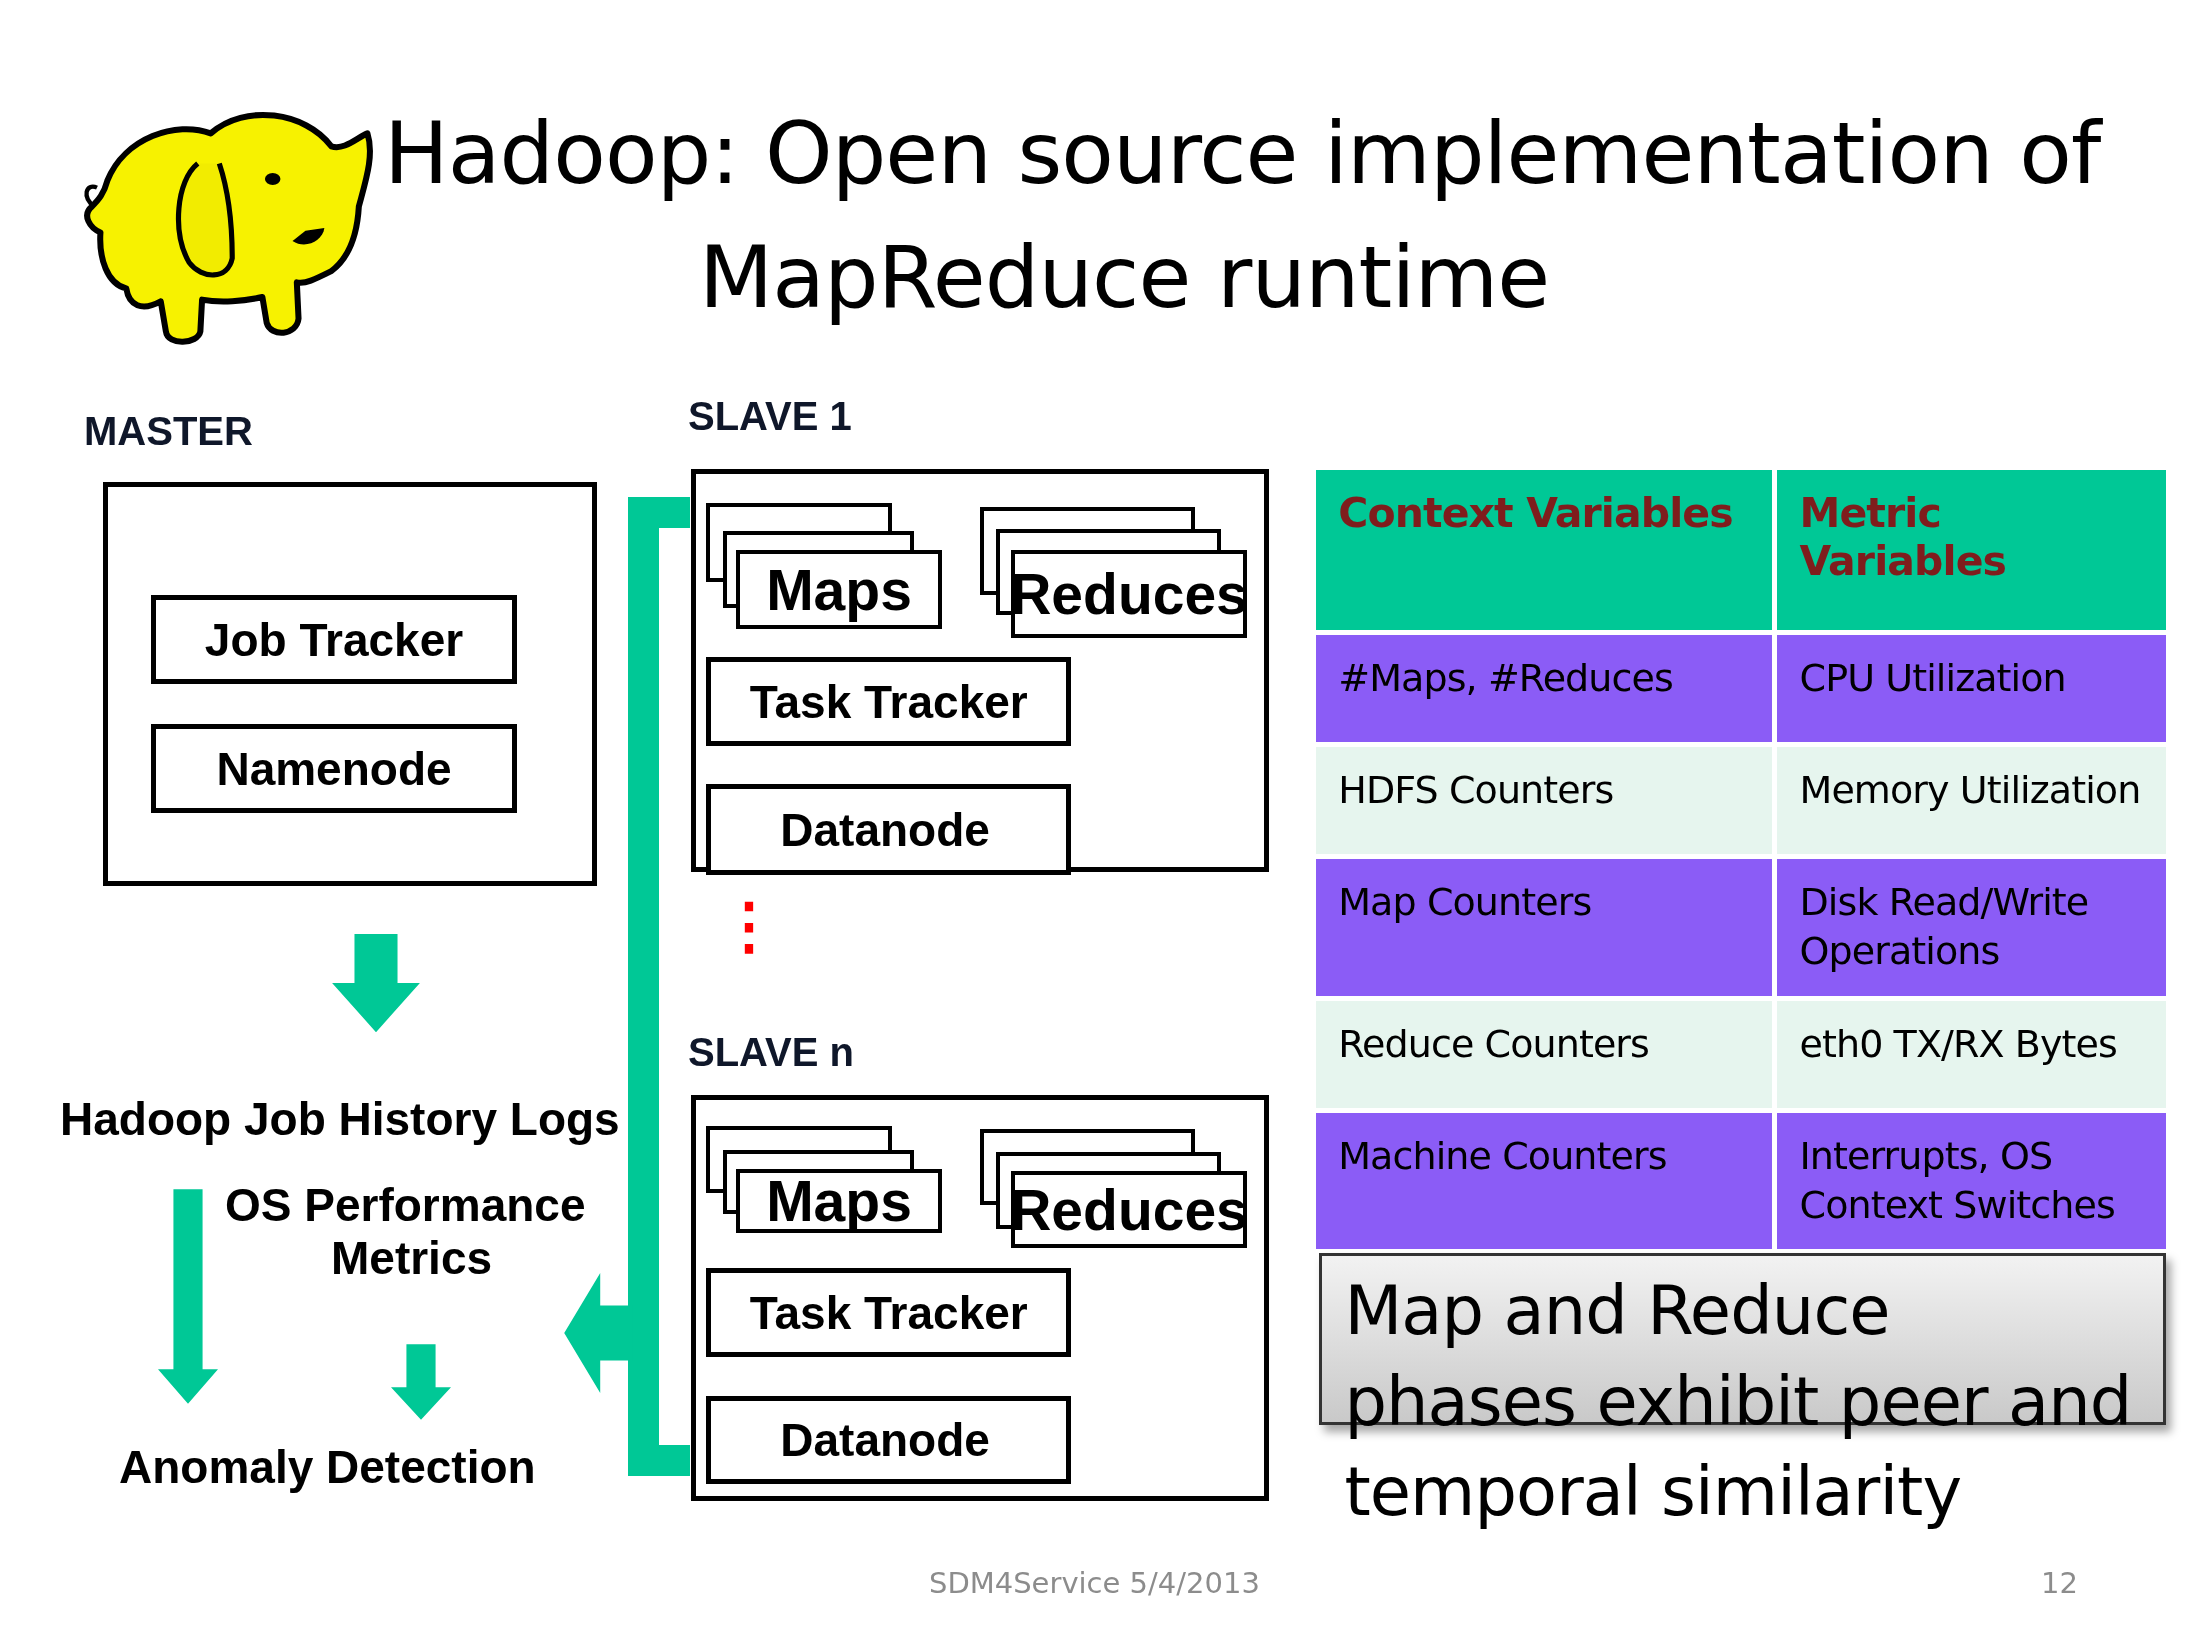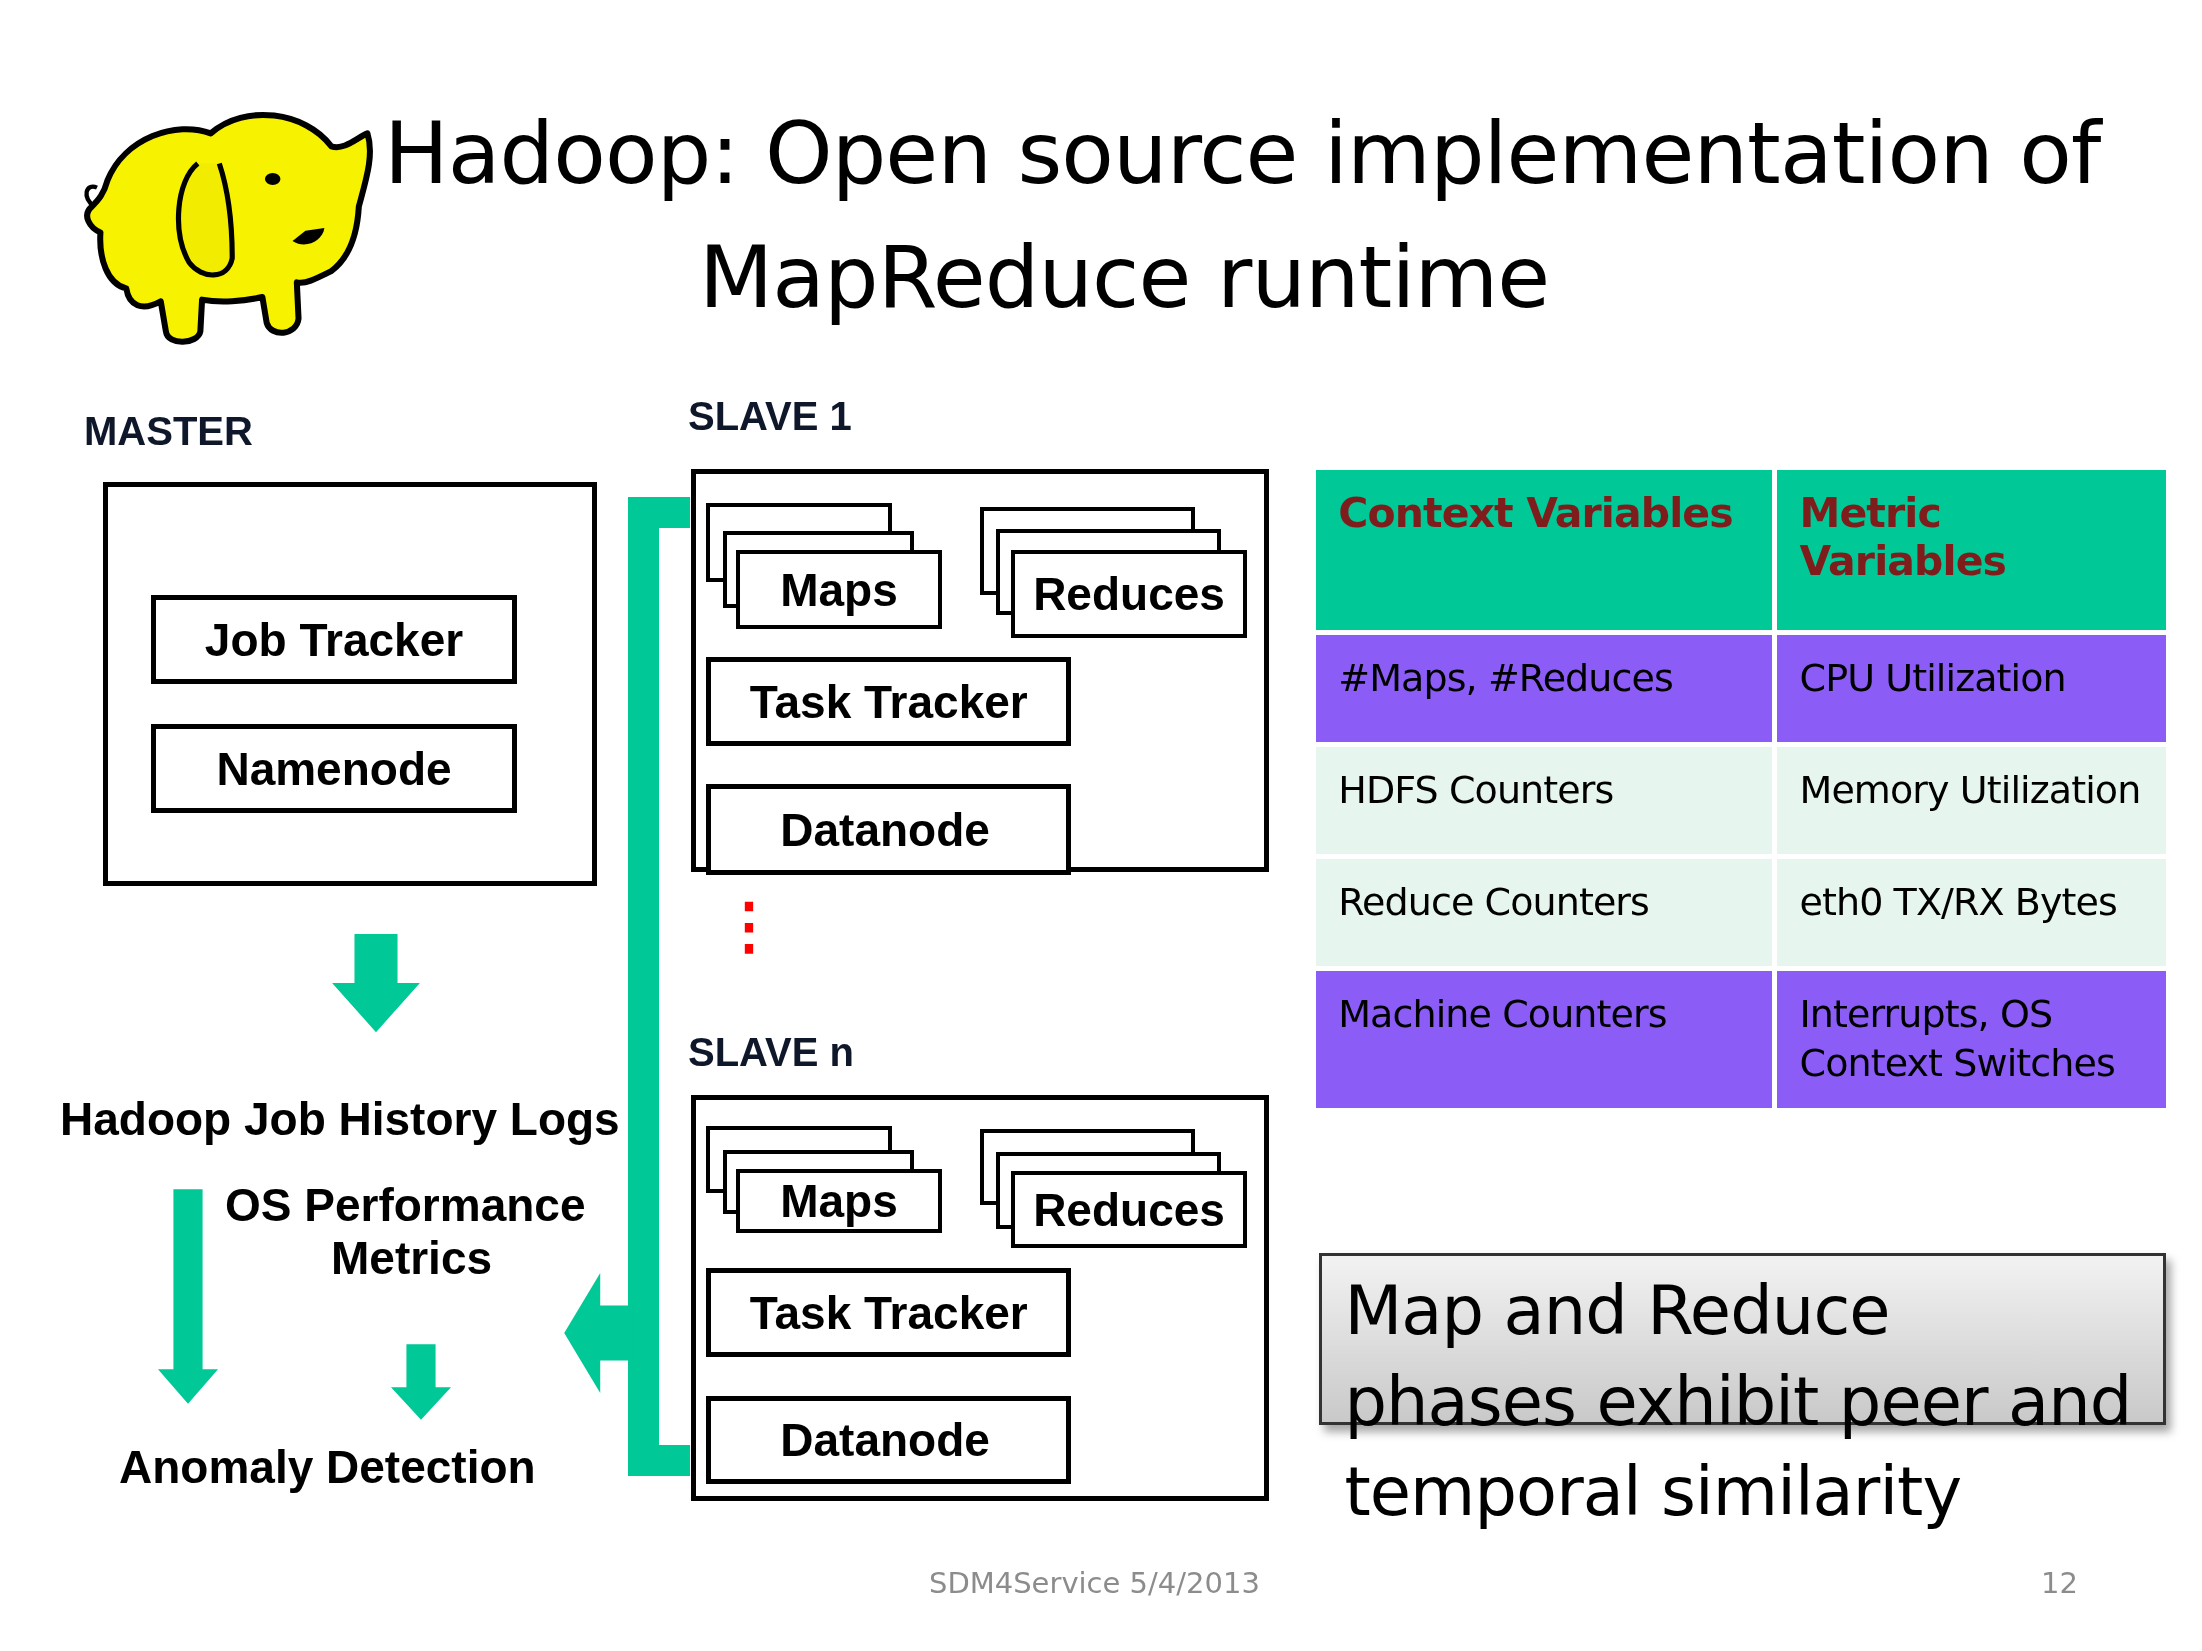--- a/index.html
+++ b/index.html
@@ -5,21 +5,21 @@
   html, body { margin:0; padding:0; background:#ffffff; }
   body { width:2203px; height:1652px; position:relative; overflow:hidden;
          font-family:"Liberation Sans", sans-serif; }
   .abs { position:absolute; }
   .title { font-family:"DejaVu Sans", sans-serif; font-size:86px; color:#000; line-height:1; white-space:nowrap; letter-spacing:-0.9px; }
   .red-label { color:#0f172a; font-weight:bold; font-size:40px; line-height:1; white-space:nowrap; }
   .box { border:5.2px solid #000; box-sizing:border-box; background:#fff; }
   .inner-box { border:5.2px solid #000; box-sizing:border-box; background:#fff;
                font-weight:bold; font-size:46px; line-height:1; display:flex; align-items:center; justify-content:center; }
   .stack-card { border:4.3px solid #000; box-sizing:border-box; background:#fff; position:absolute; }
-  .stack-label { font-weight:bold; font-size:46px; display:flex; align-items:center; justify-content:center; }
+  .stack-label { font-weight:bold; font-size:57px; display:flex; align-items:center; justify-content:center; }
   .flow-text { font-weight:bold; font-size:46px; color:#000; line-height:1.15; white-space:nowrap; }
   .green { background:#00c896; }
   table.vars { position:absolute; left:1316px; top:470px; width:860px; border-collapse:separate; border-spacing:5.2px; margin:-5.2px; font-family:"DejaVu Sans", sans-serif; }
   table.vars th { background:#00c896; color:#7f1d1d; text-align:left; font-size:41px; font-weight:bold; padding:19px 22.4px 45px 22.4px; vertical-align:top; letter-spacing:-0.9px; }
   table.vars td { font-size:38px; padding:19px 22.4px; vertical-align:top; height:69px; line-height:1.3; letter-spacing:-0.9px; color:#000; }
   table.vars tr.odd td { background:#8b5cf6; }
   table.vars tr.even td { background:#e6f5ee; }
   .callout { left:1319px; top:1253px; width:847px; height:172px; box-sizing:border-box; border:3.4px solid #333;
              background:linear-gradient(#f2f2f2, #c9c9c9); box-shadow:5.2px 6.9px 8.6px rgba(0,0,0,0.35);
              font-family:"DejaVu Sans", sans-serif; font-size:67px; line-height:1.35; padding:10.3px 22.4px; letter-spacing:-0.9px; }
@@ -104,20 +104,24 @@
   </thead>
   <tbody>
     <tr class="odd">
       <td>#Maps, #Reduces</td>
       <td>CPU Utilization</td>
     </tr>
     <tr class="even">
       <td>HDFS Counters</td>
       <td>Memory Utilization</td>
     </tr>
+    <tr class="odd">
+      <td>Map Counters</td>
+      <td>Disk Read/Write Operations</td>
+    </tr>
     <tr class="even">
       <td>Reduce Counters</td>
       <td>eth0 TX/RX Bytes</td>
     </tr>
     <tr class="odd">
       <td>Machine Counters</td>
       <td>Interrupts, OS Context Switches</td>
     </tr>
   </tbody>
 </table>

